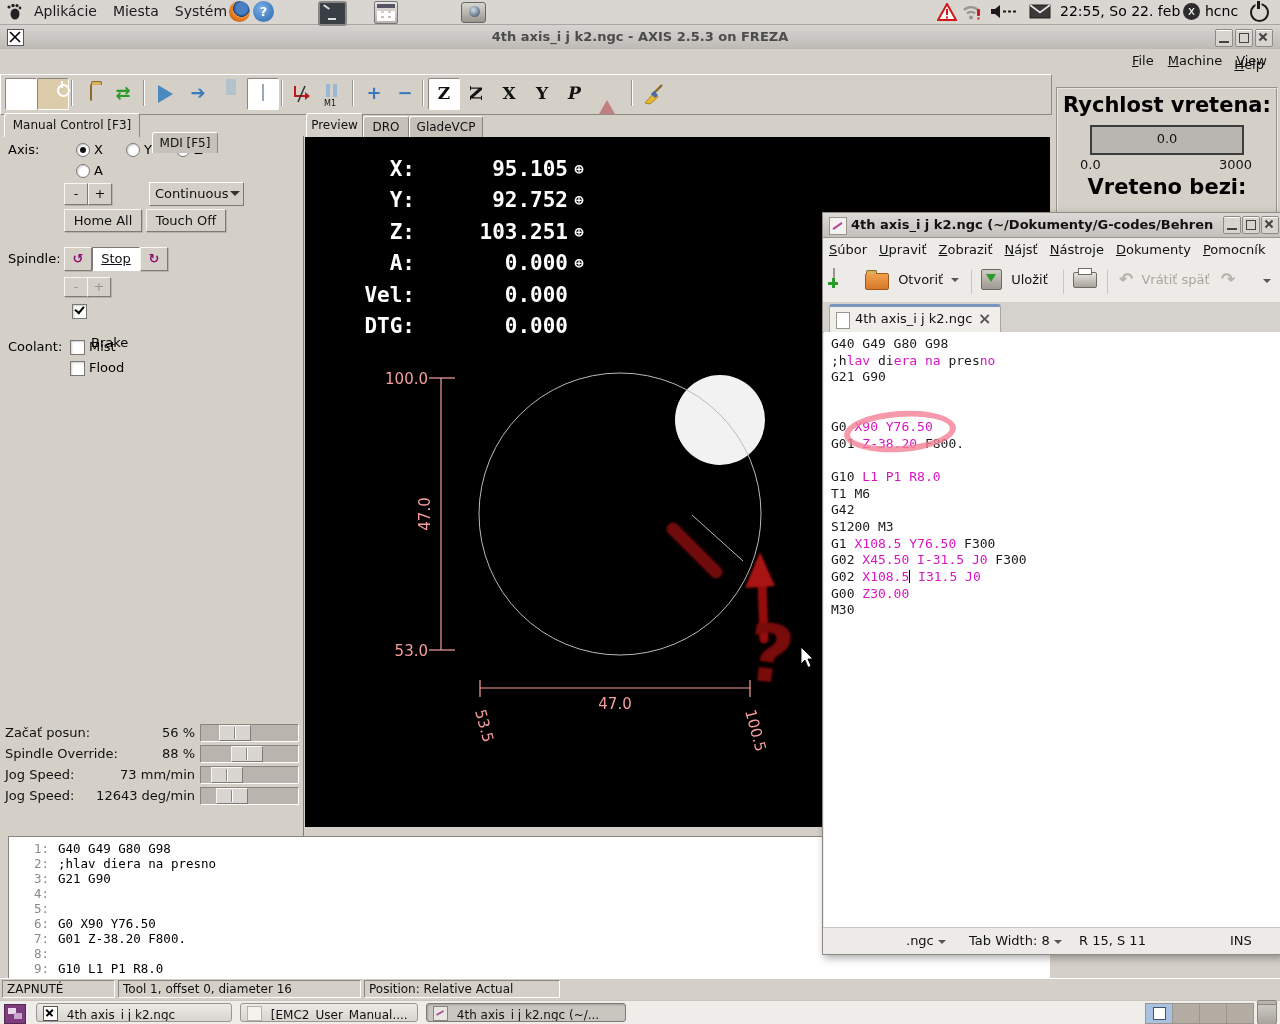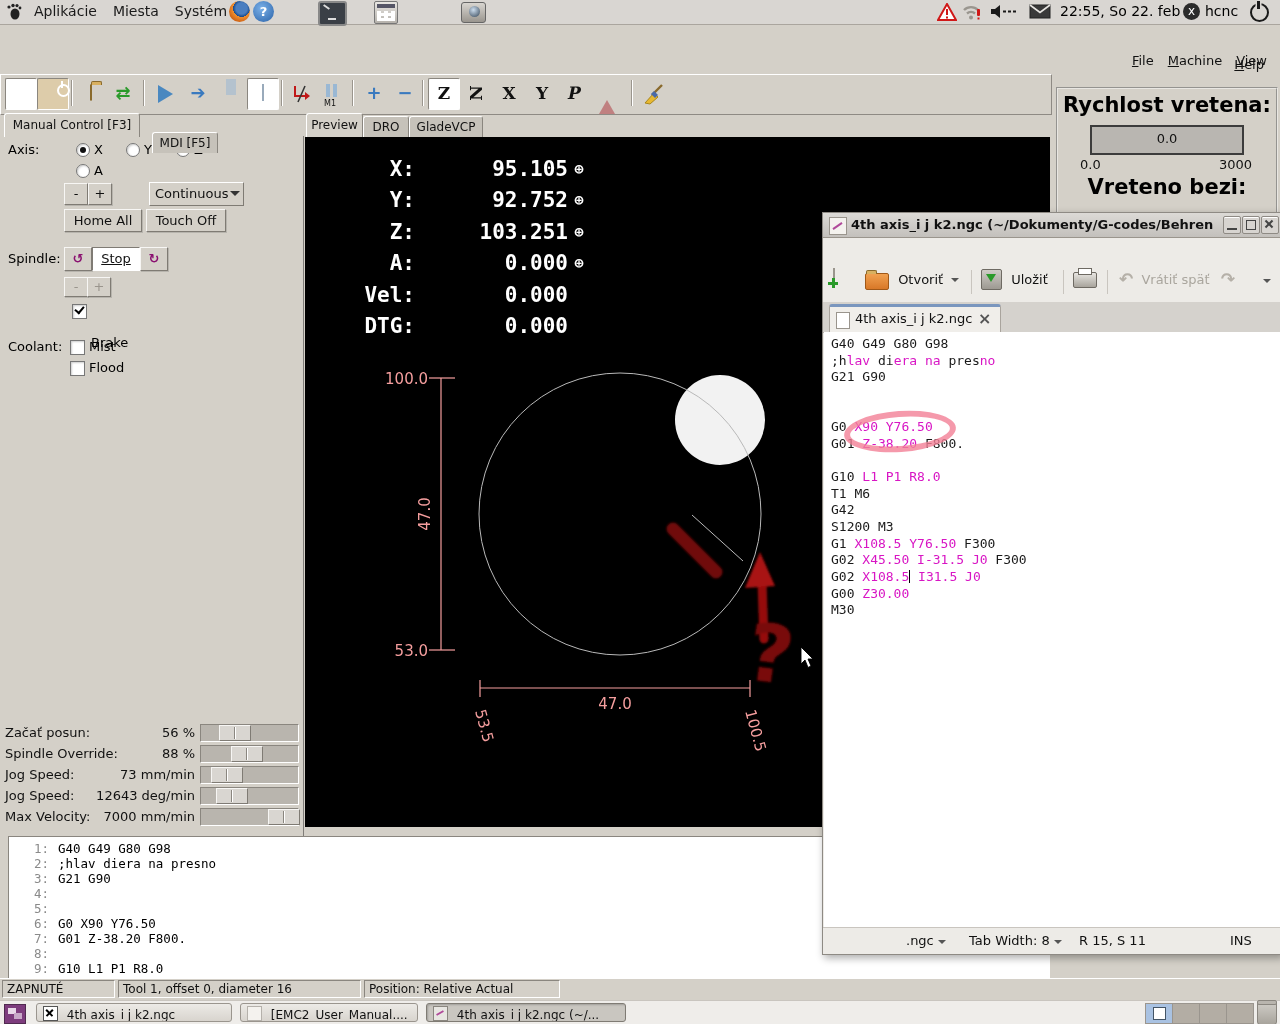--- a/index.html
+++ b/index.html
@@ -231,20 +231,39 @@
         </svg>
     </span>
     <span class="tray-text abs" style="left:1060px;top:3px;">22:55, So 22. feb</span>
     <span class="pic abs" style="left:1183px;top:3px;width:17px;height:17px;border-radius:50%;background:#2b2b2b;color:#fff;text-align:center;line-height:16px;font-size:12px;">x</span>
     <span class="tray-text abs" style="left:1205px;top:3px;">hcnc</span>
     <span class="pic abs" style="left:1250px;top:3px;width:15px;height:15px;border:2.5px solid #1a1a1a;border-radius:50%;">
       <span style="position:absolute;left:5px;top:-4px;width:3px;height:8px;background:#1a1a1a;box-shadow:0 0 0 1.5px #d9d6d2;"></span>
     </span>
   </div>
 
+  <div id="axis-title" class="abs">
+    <span class="pic abs" style="left:7px;top:4px;width:15px;height:15px;background:#fff;border:1px solid #555;">
+      <svg width="15" height="15" viewBox="0 0 15 15">
+          <line x1="2" y1="2" x2="12" y2="12" stroke="#000" stroke-width="1.6"></line>
+          <line x1="12" y1="2" x2="2" y2="12" stroke="#000" stroke-width="1.6"></line>
+        </svg>
+    </span>
+    <span class="t">4th axis_i j k2.ngc - AXIS 2.5.3 on FREZA</span>
+    <span class="winbtn" style="left:1215px;">
+        <span class="bar"></span>
+      </span>
+    <span class="winbtn" style="left:1235px;">
+        <span class="box"></span>
+      </span>
+    <span class="winbtn" style="left:1255px;">
+        <span class="x1"></span>
+        <span class="x2"></span>
+      </span>
+  </div>
 
   <div id="axis-menubar" class="abs">
     <span style="padding-left:4px;">
       
     <span class="accel" style="padding:4px 7px;">File</span><span class="accel" style="padding:4px 7px;">Machine</span><span class="accel" style="padding:4px 7px;">View</span></span>
     <span class="accel abs" style="right:10px;top:4px;">Help</span>
   </div>
 
   <div id="axis-toolbar" class="abs">
     <span class="tbtn pressed" style="left:4px;"><span class="estop-ic"></span></span>
@@ -363,27 +382,20 @@
       </div>
 
       <div class="srow">
         <span class="sl">Jog Speed:</span>
         <span class="sv">12643 deg/min</span>
         <span class="track">
           <span class="handle" style="left: calc(22% - 6.6px);"></span>
         </span>
       </div>
 
-      <div class="srow">
-        <span class="sl">Max Velocity:</span>
-        <span class="sv">7000 mm/min</span>
-        <span class="track">
-          <span class="handle" style="left: calc(100% - 30px);"></span>
-        </span>
-      </div>
     </div>
 
   <div id="preview" class="abs">
     <div id="dro">
 
         <div class="drow">
           <span class="dl">X:</span>
           <span class="dv">95.105</span>
           <span class="homed on">⊕</span>
         </div>
@@ -535,20 +547,23 @@
           <span class="bar"></span>
         </span>
       <span class="winbtn" style="left:419px;top:3px;">
           <span class="box"></span>
         </span>
       <span class="winbtn" style="left:438px;top:3px;">
           <span class="x1"></span>
           <span class="x2"></span>
         </span>
     </div>
+    <div class="menubar">
+      
+    <span class="accel">Súbor</span><span class="accel">Upraviť</span><span class="accel">Zobraziť</span><span class="accel">Nájsť</span><span class="accel">Nástroje</span><span class="accel">Dokumenty</span><span class="accel">Pomocník</span></div>
     <div class="toolbar">
       <span class="abs" style="left:10px;top:7px;"><span class="paper"><span class="plus"></span></span></span>
       <span class="abs" style="left:42px;top:7px;text-align:center;">
         <span class="folder orange pic" style="margin-top:4px;"></span>
         <span class="gt-label" style="margin-left:5px;">Otvoriť</span>
         <span class="chev"></span>
       </span>
       <span class="abs" style="left:148px;top:8px;width:1px;height:24px;background:#c9c5bf;"></span>
       <span class="abs" style="left:158px;top:7px;">
         <span class="save-ic pic"></span>

